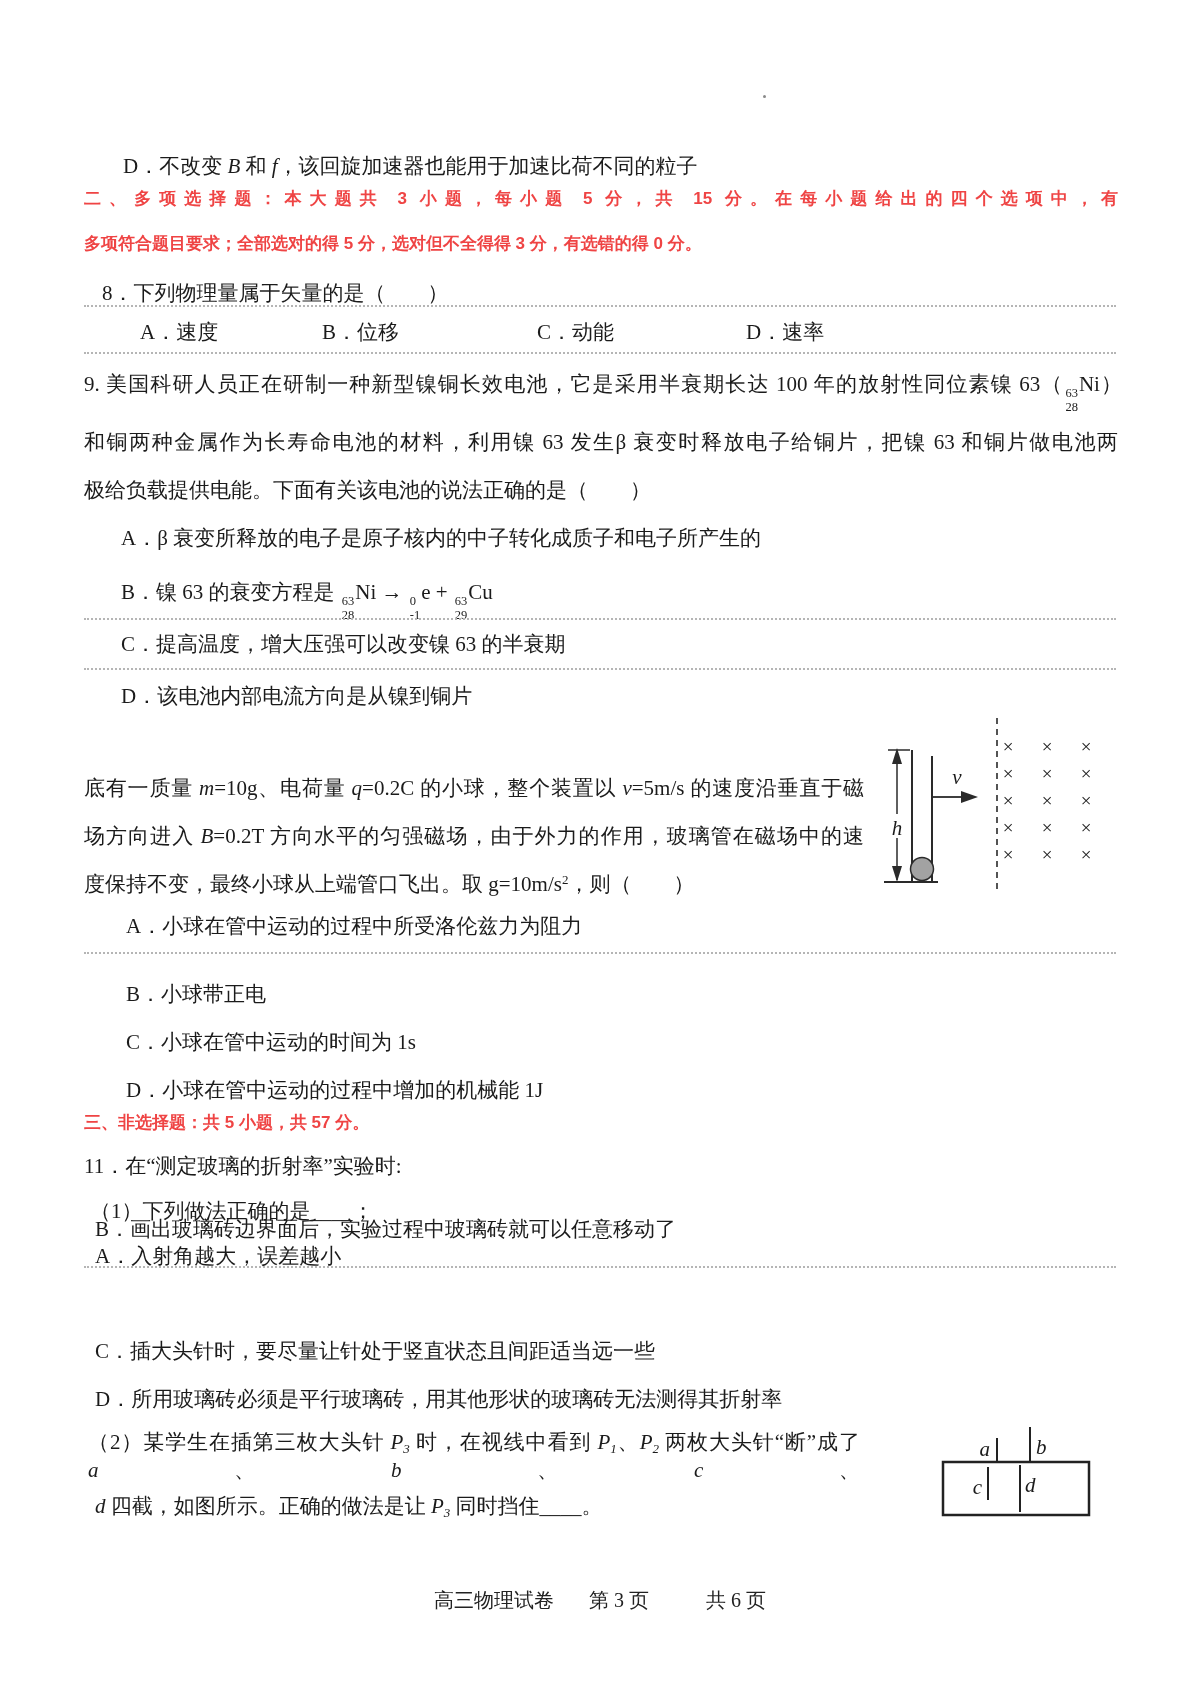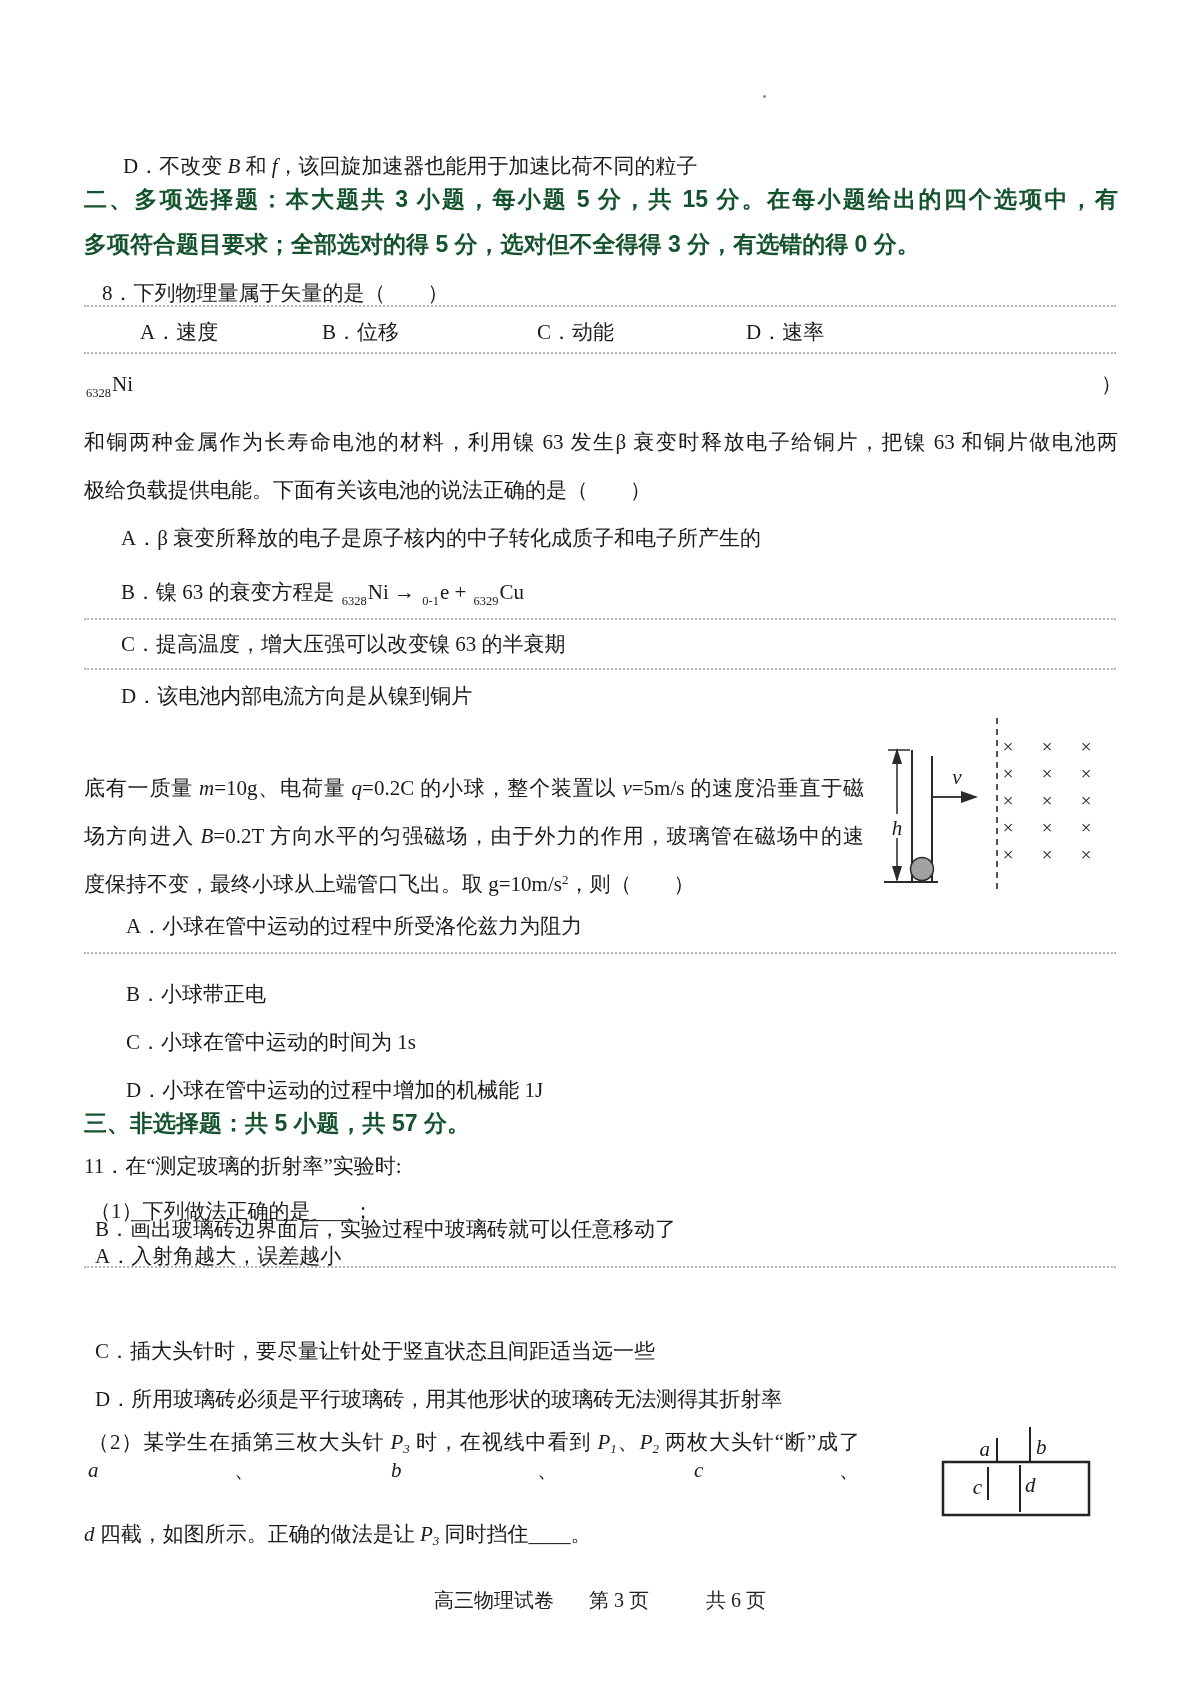--- a/index.html
+++ b/index.html
@@ -2,26 +2,26 @@
 <html><head>
 <meta charset="utf-8">
 <style>
   html,body{margin:0;padding:0;background:#e8e8e8;}
   .page{
     position:relative;width:1200px;height:1700px;margin:0 auto;background:#ffffff;
     font-family:"Liberation Serif","DejaVu Serif",serif;color:#1b1b1b;overflow:hidden;
   }
   .line{position:absolute;font-size:21px;line-height:28px;white-space:normal;}
   .jline{text-align:justify;text-align-last:justify;}
-  .hdr{font-family:"Liberation Sans","DejaVu Sans",sans-serif;font-weight:700;font-size:23px;color:#14532d;line-height:30px;}
+  .hdr{font-family:"Liberation Sans","DejaVu Sans",sans-serif;font-weight:700;font-size:17px;color:#ef4444;line-height:30px;}
   .it{font-style:italic;}
   .dotline{position:absolute;left:84px;width:1032px;height:0;border-top:2px dotted #b5b5b5;}
   .speck{position:absolute;width:3px;height:3px;border-radius:50%;background:#8a8a8a;}
   .nuc{white-space:nowrap;font-style:normal;}
-  .nucpre{display:inline-flex;align-items:flex-start;font-size:12.5px;line-height:1.08;vertical-align:-6px;margin:0 1px 0 2px;font-style:normal;}
+  .nucpre{display:inline-flex;flex-direction:column;align-items:flex-start;font-size:12.5px;line-height:1.08;vertical-align:-6px;margin:0 1px 0 2px;font-style:normal;}
   .nucpre span{display:block;}
   sup.s2{font-size:13px;vertical-align:7px;line-height:0;}
   sub.psub{font-size:13px;vertical-align:-4px;line-height:0;font-style:italic;}
   .footer{position:absolute;left:0;width:1200px;text-align:center;font-size:20px;color:#222;}
   .footer span{display:inline-block;}
   .opt{position:absolute;font-size:21px;line-height:28px;}
   svg text{font-family:"Liberation Serif","DejaVu Serif",serif;}
 </style>
 </head>
 <body>
@@ -34,21 +34,21 @@
   <div class="line hdr" style="top:229px;left:84px;width:1034px;">多项符合题目要求；全部选对的得 5 分，选对但不全得得 3 分，有选错的得 0 分。</div>
 
   <div class="line" style="top:279px;left:102px;">8．下列物理量属于矢量的是（　　）</div>
   <div class="dotline" style="top:305px;"></div>
   <div class="opt" style="top:318px;left:140px;">A．速度</div>
   <div class="opt" style="top:318px;left:322px;">B．位移</div>
   <div class="opt" style="top:318px;left:537px;">C．动能</div>
   <div class="opt" style="top:318px;left:746px;">D．速率</div>
   <div class="dotline" style="top:352px;"></div>
 
-  <div class="line jline" style="top:370px;left:84px;width:1038px;"><span class="nuc"><span class="nucpre">
+  <div class="line jline" style="top:370px;left:84px;width:1038px;"><span>9. 美国科研人员正在研制一种新型镍铜长效电池，它是采用半衰期长达 100 年的放射性同位素镍 63（</span><span class="nuc"><span class="nucpre">
           <span>63</span>
           <span>28</span>
         </span><span>Ni</span></span><span>）</span></div>
   <div class="line jline" style="top:428px;left:84px;width:1034px;">和铜两种金属作为长寿命电池的材料，利用镍 63 发生β 衰变时释放电子给铜片，把镍 63 和铜片做电池两</div>
   <div class="line" style="top:476px;left:84px;">极给负载提供电能。下面有关该电池的说法正确的是（　　）</div>
 
   <div class="opt" style="top:524px;left:121px;">A．β 衰变所释放的电子是原子核内的中子转化成质子和电子所产生的</div>
   <div class="opt" style="top:578px;left:121px;"><span>B．镍 63 的衰变方程是 </span><span class="nuc"><span class="nucpre">
           <span>63</span>
           <span>28</span>
@@ -117,21 +117,21 @@
 
   <div class="line" style="top:1152px;left:84px;">11．在“测定玻璃的折射率”实验时:</div>
   <div class="line" style="top:1197px;left:90px;">（1）下列做法正确的是____；</div>
   <div class="opt" style="top:1242px;left:95px;">A．入射角越大，误差越小</div>
   <div class="dotline" style="top:1266px;"></div>
   <div class="opt" style="top:1215px;left:95px;">B．画出玻璃砖边界面后，实验过程中玻璃砖就可以任意移动了</div>
   <div class="opt" style="top:1337px;left:95px;">C．插大头针时，要尽量让针处于竖直状态且间距适当远一些</div>
   <div class="opt" style="top:1385px;left:95px;">D．所用玻璃砖必须是平行玻璃砖，用其他形状的玻璃砖无法测得其折射率</div>
 
   <div class="line jline" style="top:1428px;left:88px;width:772px;"><span>（2）某学生在插第三枚大头针 </span><span class="it">P</span><sub class="psub">3</sub><span> 时，在视线中看到 </span><span class="it">P</span><sub class="psub">1</sub><span>、</span><span class="it">P</span><sub class="psub">2</sub><span> 两枚大头针“断”成了 </span><span class="it">a</span><span>、</span><span class="it">b</span><span>、</span><span class="it">c</span><span>、</span></div>
-  <div class="line" style="top:1492px;left:84px;margin-top:28px;"><span class="it">d</span><span> 四截，如图所示。正确的做法是让 </span><span class="it">P</span><sub class="psub">3</sub><span> 同时挡住____。</span></div>
+  <div class="line" style="top:1492px;left:95px;"><span class="it">d</span><span> 四截，如图所示。正确的做法是让 </span><span class="it">P</span><sub class="psub">3</sub><span> 同时挡住____。</span></div>
 
   <svg style="position:absolute;left:856px;top:1422px;" width="250" height="105" viewBox="0 0 250 105">
     <rect x="87" y="40" width="146" height="53" fill="none" stroke="#222" stroke-width="2.5"></rect>
     <line x1="141" y1="16" x2="141" y2="40" stroke="#222" stroke-width="2"></line>
     <line x1="174" y1="5" x2="174" y2="40" stroke="#222" stroke-width="2"></line>
     <line x1="132" y1="45" x2="132" y2="78" stroke="#222" stroke-width="2"></line>
     <line x1="164" y1="43" x2="164" y2="90" stroke="#222" stroke-width="2"></line>
     <text x="134" y="34" text-anchor="end" font-size="21" font-style="italic" fill="#1b1b1b">a</text>
     <text x="180" y="32" font-size="21" font-style="italic" fill="#1b1b1b">b</text>
     <text x="126" y="72" text-anchor="end" font-size="21" font-style="italic" fill="#1b1b1b">c</text>

